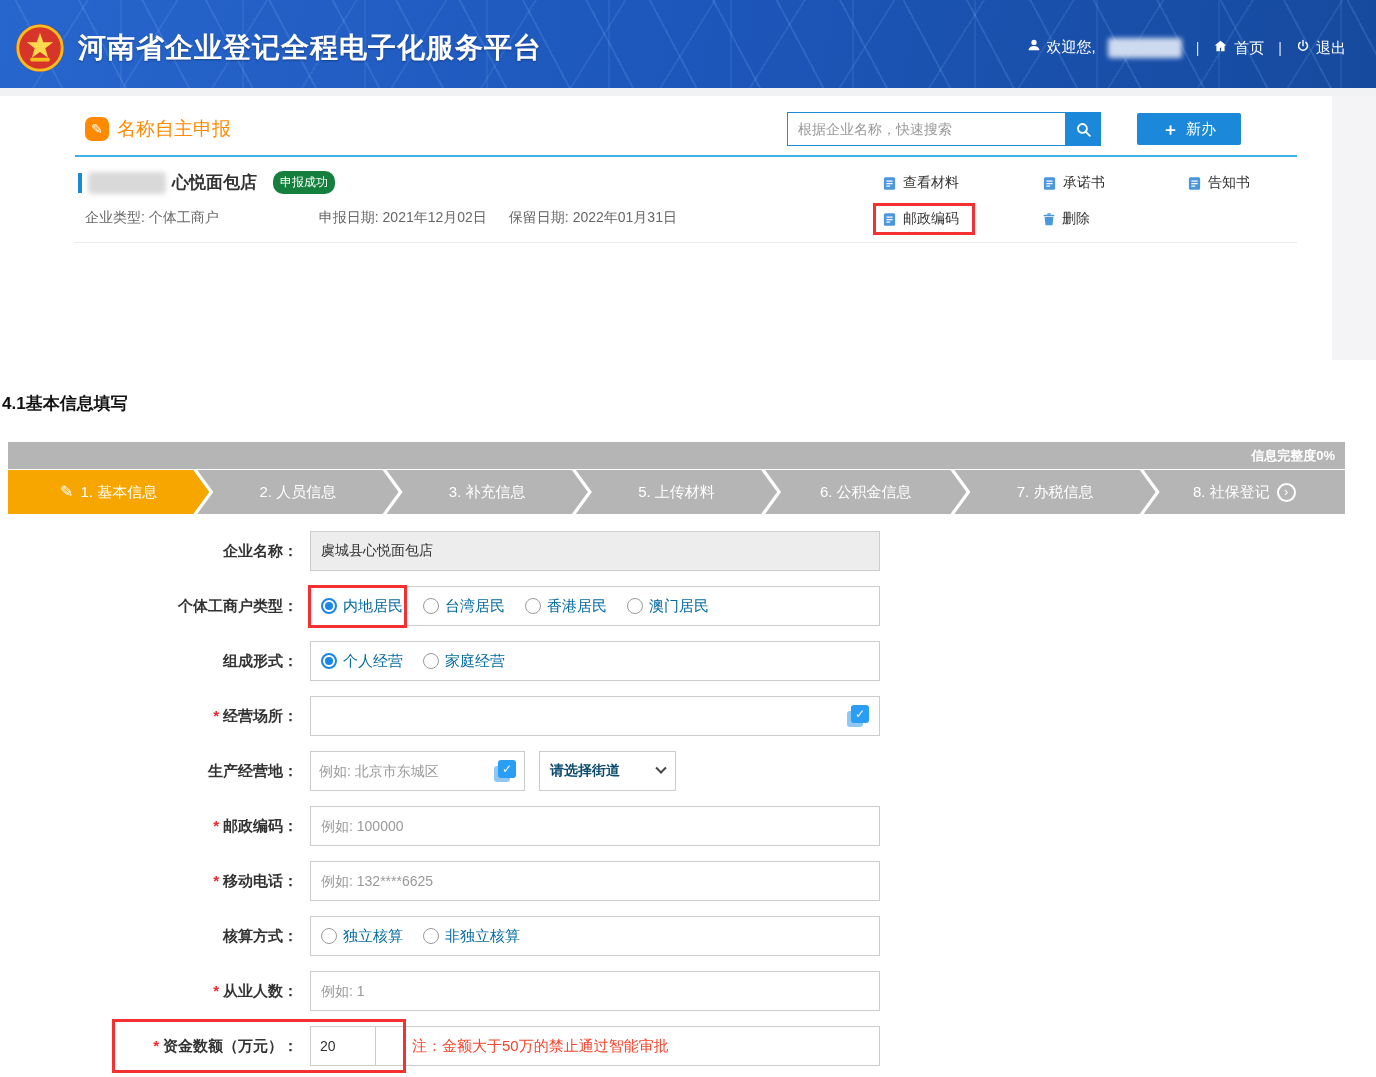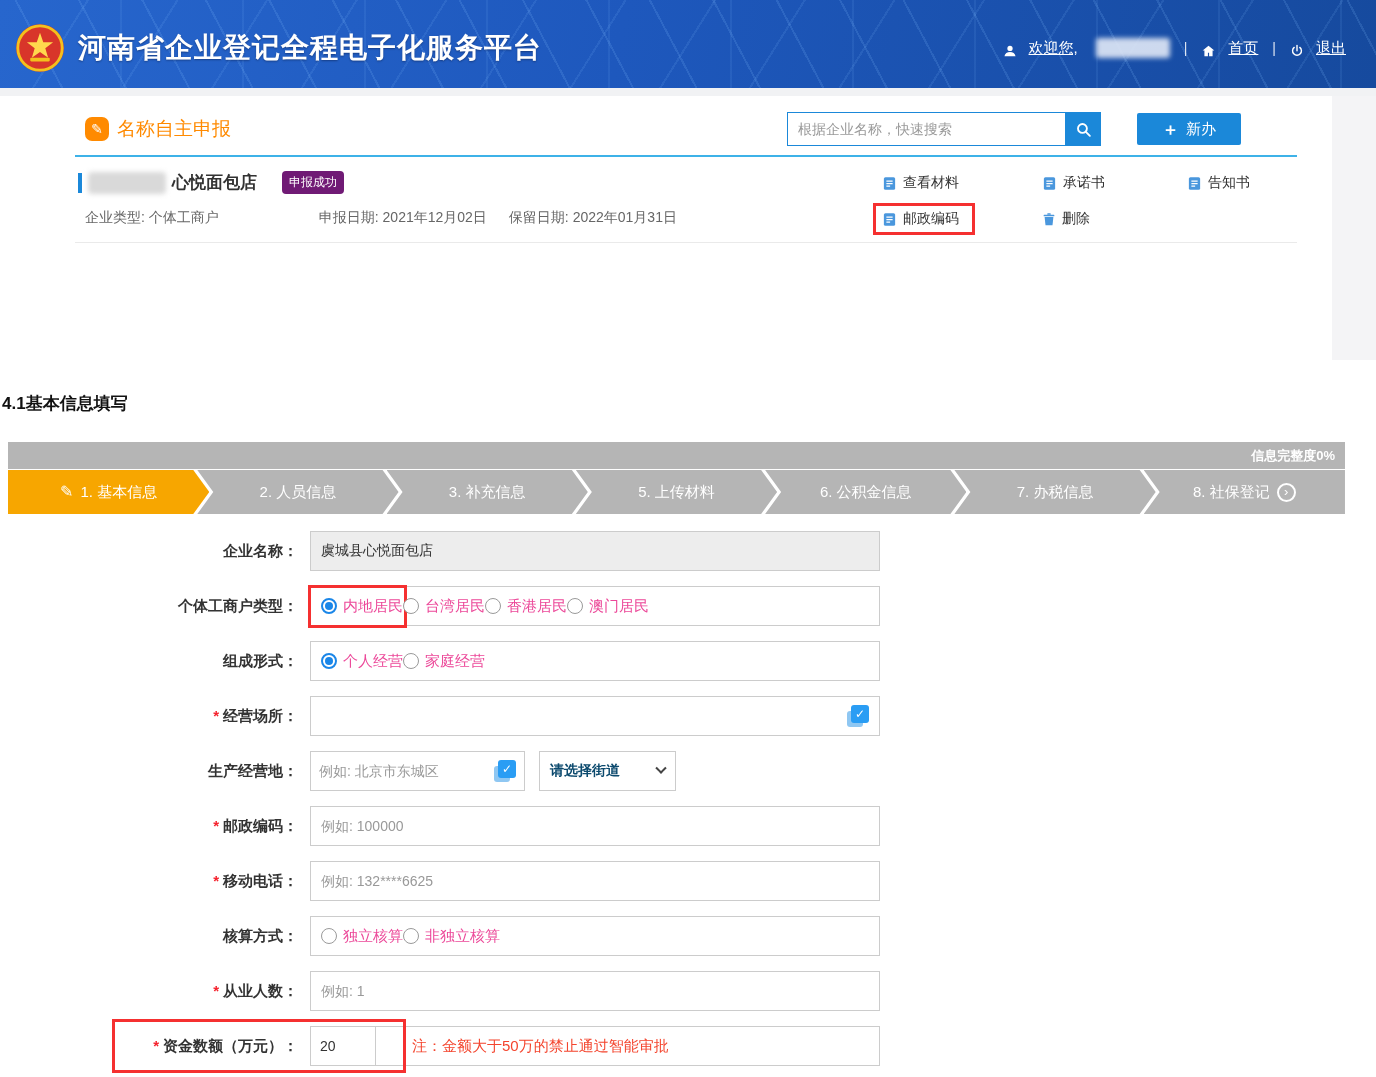--- a/index.html
+++ b/index.html
@@ -20,21 +20,21 @@
       repeating-linear-gradient(62deg,transparent 0 54px,rgba(130,190,255,.16) 54px 56px),
       repeating-linear-gradient(-58deg,transparent 0 74px,rgba(130,190,255,.12) 74px 76px),
       repeating-linear-gradient(90deg,transparent 0 120px,rgba(130,190,255,.10) 120px 122px);
   }
   .emblem{ width:52px; height:52px; margin-right:12px; position:relative; z-index:1; }
   .platform-title{ color:#fff; font-size:28px; font-weight:bold; letter-spacing:1px;
     text-shadow:0 1px 2px rgba(0,0,20,.35); position:relative; z-index:1; }
   .header-right{ margin-left:auto; display:flex; align-items:center; color:#fff;
     font-size:15px; position:relative; z-index:1; }
   .header-right .sep{ margin:0 14px; opacity:.85; font-size:14px; }
-  .h-item{ display:flex; align-items:flex-end; gap:12px; cursor:pointer;text-decoration:underline; }
+  .h-item{ display:flex; align-items:flex-start; gap:6px; cursor:pointer; }
   .blur-name{ width:74px; height:20px; margin-left:6px; border-radius:3px;
     background:rgba(225,233,246,.9); filter:blur(2.5px); }
   
   .gray-gap{ height:8px; background:#f1f2f4; }
   .panel-zone{ display:flex; }
   .panel{ width:1332px; background:#fff; min-height:264px; padding:12px 35px 0 85px; }
   .right-strip{ flex:1; background:#f4f4f6; min-height:264px; }
   .panel-head{ display:flex; align-items:center; height:42px; }
   .sec-icon{ width:24px; height:24px; border-radius:7px; background:#ff8a00; color:#fff;
     display:flex; align-items:center; justify-content:center; font-size:14px; margin-right:8px; flex:none; }
@@ -49,22 +49,22 @@
     color:#fff; border:none; border-radius:2px; font-size:15px; cursor:pointer;
     display:flex; align-items:center; justify-content:center; gap:7px; align-self:center; }
   .plus-glyph{ font-size:17px; font-weight:bold; line-height:1; }
   .blue-line{ border-bottom:2px solid #3eb2e8; margin-top:5px; margin-left:-10px; }
   
   .record{ display:flex; padding-top:14px; }
   .record-title{ display:flex; align-items:center; gap:6px; }
   .blue-bar{ width:4px; height:20px; background:#1b88d9; margin-left:-7px; flex:none; }
   .redacted{ width:78px; height:22px; background:#d9d9d9; border-radius:4px; filter:blur(2.5px); }
   .record-name{ font-size:17px; font-weight:bold; color:#333; }
-  .status-badge{ background:#701a75; color:#fff; font-size:12px; padding:3px 7px;
-    border-radius:4px; margin-left:19px; }
+  .status-badge{ background:#15803d; color:#fff; font-size:12px; padding:3px 7px;
+    border-radius:10px; margin-left:10px; }
   .record-meta{ margin-top:15px; font-size:14px; color:#666; display:flex; }
   .meta-type{ margin-right:100px; }
   .meta-declare{ margin-right:22px; }
   .record-actions{ margin-left:auto; display:grid; grid-template-columns:160px 145px 110px;
     row-gap:18px; align-content:start; padding-top:3px; }
   .action{ display:flex; align-items:center; gap:6px; font-size:14px; color:#333;
     cursor:pointer; width:max-content; position:relative; }
   .hl-action{ position:absolute; inset:-7px -16px -7px -9px; border:3px solid #f53030;
     pointer-events:none; }
   .divider{ border-bottom:1px solid #eaeaea; margin-top:14px; margin-left:-10px; }
@@ -94,22 +94,22 @@
     font-size:15px; font-weight:bold; color:#333; white-space:nowrap; }
   .req{ color:#f5222d; margin-right:4px; }
   .box{ width:570px; height:40px; border:1px solid #ccc; background:#fff;
     display:flex; align-items:center; padding:0 10px; font-size:14px; color:#333; }
   input.raw{ border:none; outline:none; background:transparent; font-size:14px; color:#333;
     width:100%; height:100%; font-family:inherit; }
   input.raw::placeholder,.ph{ color:#999; }
   input.full{ width:570px; height:40px; border:1px solid #ccc; outline:none; padding:0 10px;
     font-size:14px; color:#333; font-family:inherit; }
   input.full::placeholder{ color:#999; }
-  .radio-opt{ display:flex; align-items:center; margin-right:0; font-size:15px;
-    color:#ec4899; cursor:pointer; position:relative;justify-content:space-between; }
+  .radio-opt{ display:flex; align-items:center; margin-right:20px; font-size:15px;
+    color:#0369a1; cursor:pointer; position:relative;justify-content:space-between; }
   .radio{ width:16px; height:16px; border-radius:50%; border:1px solid #9a9a9a;
     margin-right:6px; background:#fff; flex:none; }
   .radio.checked{ border:2px solid #1a86e8; position:relative; }
   .radio.checked::after{ content:""; position:absolute; inset:2px; border-radius:50%; background:#1a86e8; }
   .hl-opt{ position:absolute; inset:-12px -4px -12px -13px; border:3px solid #f53030; pointer-events:none; }
   .picker-icon{ width:22px; height:22px; position:relative; margin-left:auto; cursor:pointer; flex:none; }
   .picker-icon .back{ position:absolute; left:0; bottom:0; width:16px; height:16px;
     background:#8fc7f2; border-radius:3px; }
   .picker-icon .front{ position:absolute; right:0; top:0; width:18px; height:18px;
     background:#2a9df4; border-radius:3px; color:#fff; font-size:12px; font-weight:bold;

